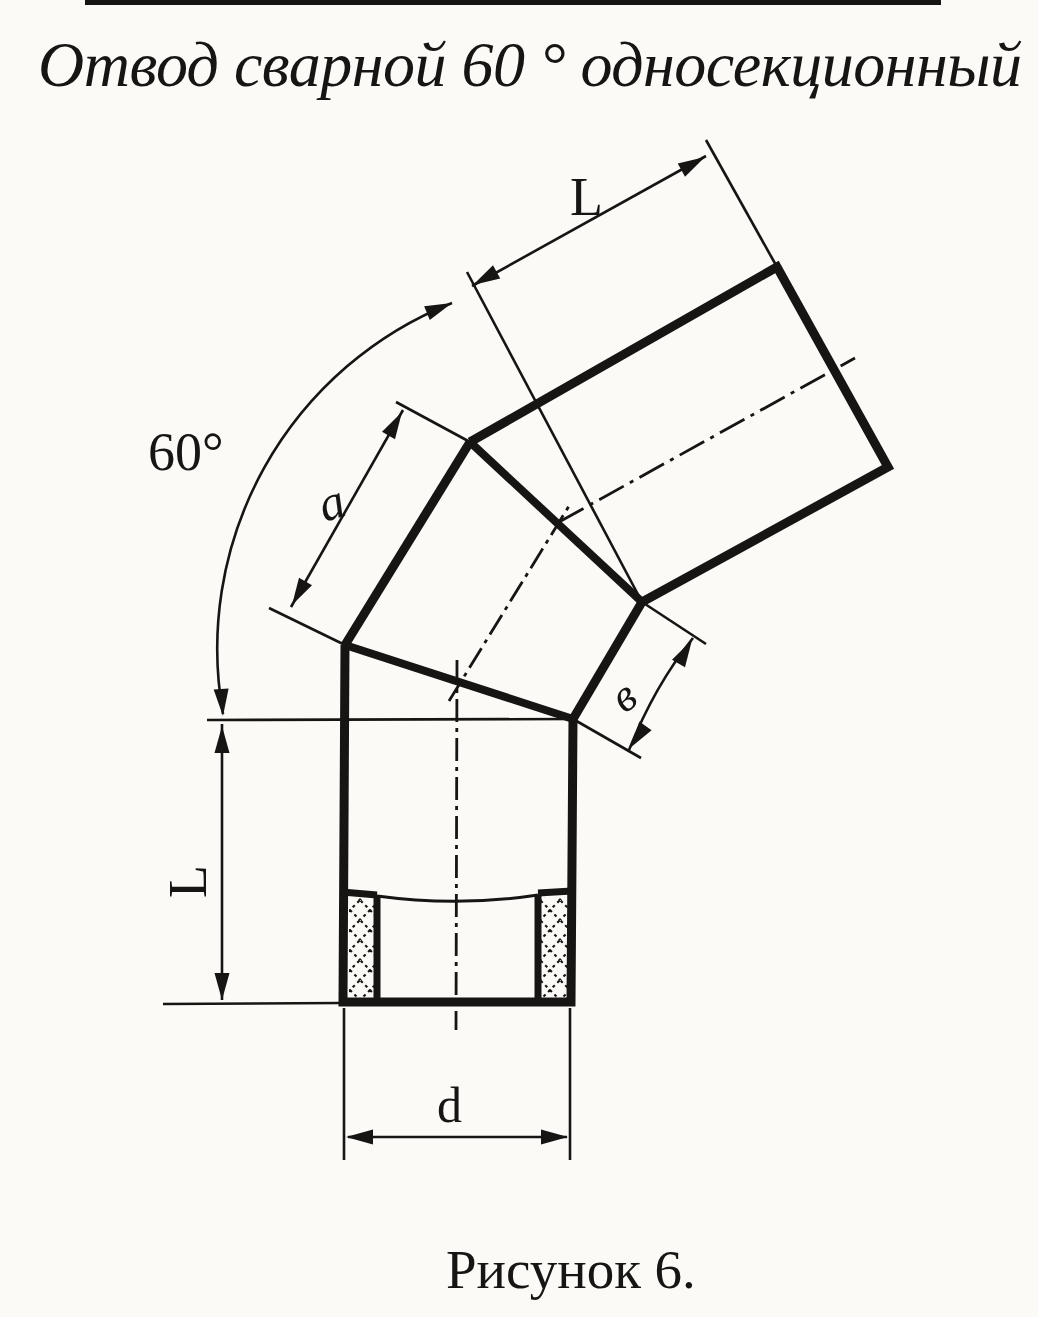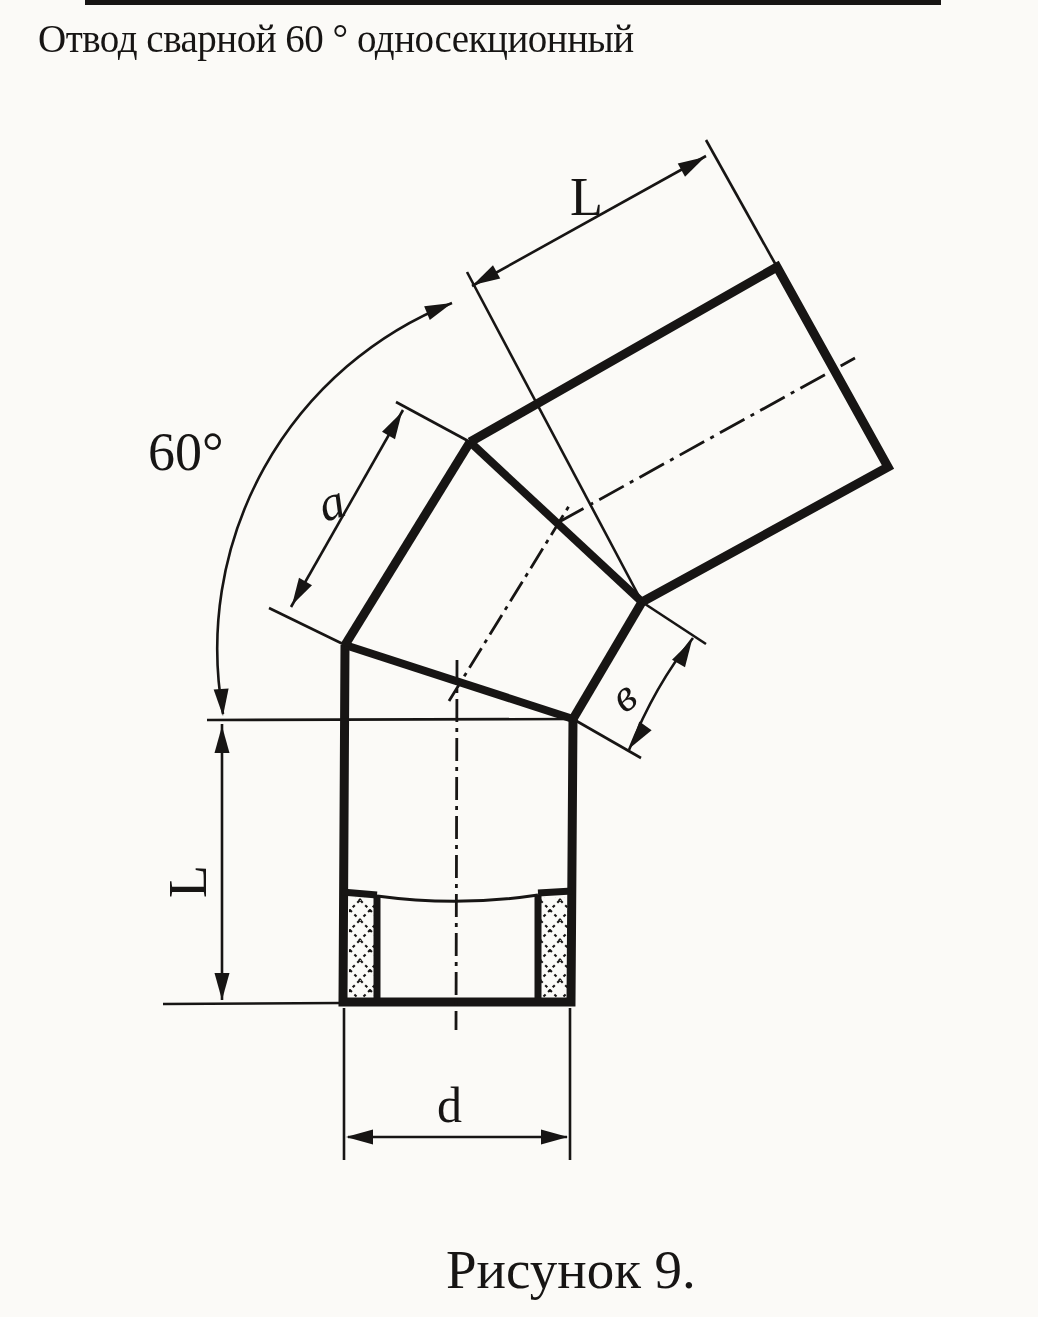--- a/index.html
+++ b/index.html
@@ -9,22 +9,22 @@
   html,body{margin:0;padding:0;background:#e8e8e8;}
   .page{
     position:relative;
     width:1038px;height:1317px;
     background:var(--paper);
     overflow:hidden;
     font-family:"Liberation Serif","DejaVu Serif",serif;
     color:var(--ink);
   }
   .title{
-    position:absolute;left:38px;top:16px;width:980px;
-    font-size:39px;letter-spacing:-0.5px;white-space:nowrap;
+    position:absolute;left:38px;top:28px;width:980px;
+    font-size:64px;letter-spacing:-0.5px;white-space:nowrap;font-style:italic;
   }
   .caption{
     position:absolute;left:446px;top:1238px;
     font-size:55px;
   }
   svg{position:absolute;left:0;top:0;}
   svg text{font-family:"Liberation Serif","DejaVu Serif",serif;fill:var(--ink);}
   .lbl{font-size:54px;}
   .lbl-i{font-size:50px;font-style:italic;}
 </style>
@@ -98,15 +98,15 @@
     <text transform="translate(206,898) rotate(-90)" class="lbl">L</text>
 
     <path d="M 344 1008 L 344 1160" stroke="var(--ink)" stroke-width="2.6" fill="none"></path>
     <path d="M 570 1008 L 570 1160" stroke="var(--ink)" stroke-width="2.6" fill="none"></path>
     <path d="M 348 1137 L 567 1137" stroke="var(--ink)" stroke-width="2.6" fill="none"></path>
     <polygon points="0,0 -27,7.5 -27,-7.5" transform="translate(346,1137) rotate(180)" fill="var(--ink)"></polygon>
     <polygon points="0,0 -27,7.5 -27,-7.5" transform="translate(568,1137) rotate(0)" fill="var(--ink)"></polygon>
     <text x="437" y="1122" class="lbl" style="font-size:50px">d</text>
   </svg>
 
-  <div class="caption">Рисунок 9.</div>
+  <div class="caption">Рисунок 6.</div>
 
 </div>
 
 </body></html>

